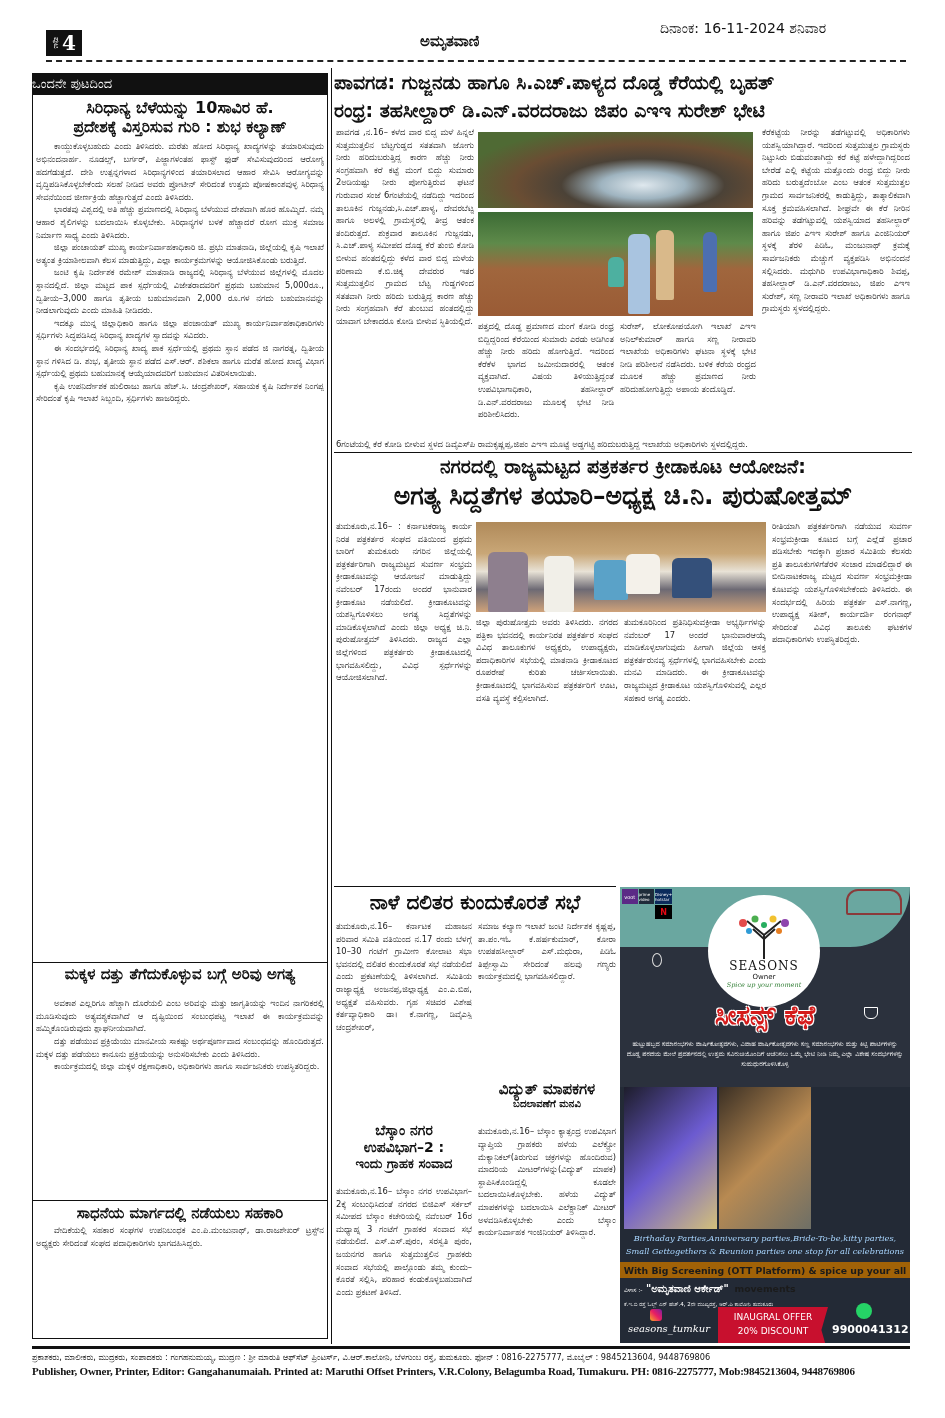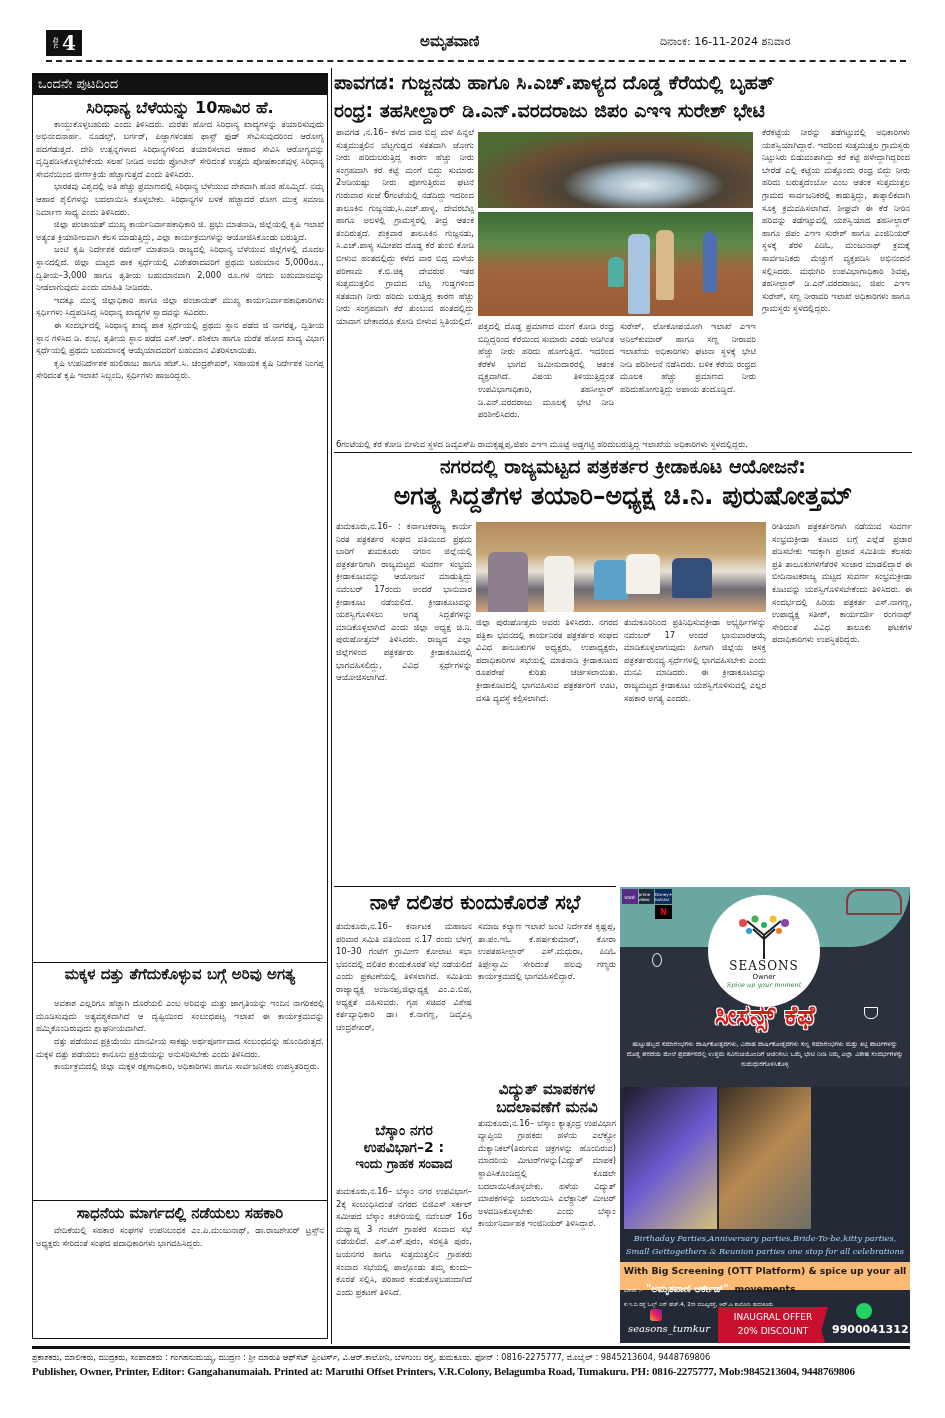--- a/index.html
+++ b/index.html
@@ -3,44 +3,44 @@
 <meta charset="utf-8">
 <style>
   *{box-sizing:border-box;margin:0;padding:0;}
   html,body{width:945px;height:1418px;background:#fff;overflow:hidden;}
   body{position:relative;font-family:"DejaVu Sans",sans-serif;color:#111;}
   .abs{position:absolute;}
   .page-badge{left:46px;top:30px;width:36px;height:26px;background:#111;color:#fff;display:flex;align-items:center;justify-content:center;gap:2px;}
   .page-badge .pk{font-size:8px;line-height:8px;writing-mode:vertical-rl;}
   .page-badge .pn{font-family:"DejaVu Serif",serif;font-weight:bold;font-size:20px;}
   .masthead{left:420px;top:32px;font-size:15px;font-weight:bold;}
-  .dateline{left:660px;top:35px;font-size:11px;}
+  .dateline{left:660px;top:20px;font-size:14px;}
   .dash-rule{left:46px;top:60px;width:860px;border-top:2px dashed #222;}
   .col-rule{border-left:1px solid #111;}
   .left-col{left:32px;top:73px;width:296px;height:1266px;border:1px solid #111;}
-  .left-tag{left:32px;top:73px;width:296px;height:22px;background:#111;color:#fff;font-size:13px;padding-left:6px;line-height:22px;}
+  .left-tag{left:32px;top:73px;width:296px;height:22px;background:#111;color:#fff;font-size:13px;padding-left:0;line-height:22px;}
   .headline{font-weight:bold;text-align:center;line-height:1.22;}
   .body-text{font-size:8.4px;line-height:12.6px;color:#222;text-align:justify;}
   .body-text p{text-indent:18px;}
   .sep{border-top:1px solid #111;}
   .main-head{left:334px;top:68px;width:580px;font-size:19px;font-weight:bold;line-height:28px;}
   .photo-water{background:radial-gradient(ellipse at 60% 70%,#dfe8ee 0,#9fb4c0 18%,#4b4237 35%,#6a4d33 55%,#4f6a34 80%);}
   .photo-field{background:linear-gradient(180deg,#3c6b35 0,#5e8a4a 30%,#a0663d 55%,#9a5b35 100%);}
   .photo-meeting{background:linear-gradient(180deg,#b08a5a 0,#c9a777 35%,#e8e2d6 55%,#6d6a74 75%,#cfa27a 100%);}
   .figure-person{position:absolute;border-radius:6px 6px 2px 2px;}
   .ad{left:620px;top:887px;width:290px;height:456px;background:#232a36;overflow:hidden;}
   .ad-top{position:absolute;left:0;top:0;width:290px;height:200px;background:#2b313d;}
   .ad-teal{position:absolute;left:0;top:0;width:290px;height:60px;background:#6aa7a0;border-bottom-right-radius:60px;}
   .ad-logo{position:absolute;left:88px;top:8px;width:112px;height:112px;border-radius:50%;background:#fff;display:flex;flex-direction:column;align-items:center;justify-content:center;}
   .ad-title{position:absolute;left:30px;top:113px;width:230px;text-align:center;color:#d41b1b;font-size:26px;font-weight:bold;text-shadow:1px 1px 0 #fff,-1px -1px 0 #fff,1px -1px 0 #fff,-1px 1px 0 #fff;}
   .ad-desc{position:absolute;left:6px;top:152px;width:278px;color:#fff;font-size:6.5px;line-height:10px;text-align:center;}
   .ad-gallery{position:absolute;left:4px;top:200px;width:282px;height:142px;display:grid;grid-template-columns:1fr 1fr 1fr;gap:2px;}
   .ad-gallery div{background:linear-gradient(135deg,#1d1d2b,#6c5bd0 50%,#d3c07a);}
   .ad-parties{position:absolute;left:0;top:345px;width:290px;color:#a9d6ff;font-family:"DejaVu Serif",serif;font-style:italic;font-size:8.2px;line-height:13px;text-align:center;}
-  .ad-band{position:absolute;left:0;top:375px;width:290px;height:28px;background:#fdba74;color:#1b1b1b;font-weight:bold;font-size:9.3px;line-height:18px;text-align:center;}
+  .ad-band{position:absolute;left:0;top:375px;width:290px;height:16px;background:#a16207;color:#1b1b1b;font-weight:bold;font-size:9.3px;line-height:18px;text-align:center;}
   .ad-venue{position:absolute;left:4px;top:396px;color:#fff;font-size:10px;font-weight:bold;}
   .ad-addr{position:absolute;left:4px;top:414px;color:#fff;font-size:5.5px;}
   .ad-insta{position:absolute;left:8px;top:422px;color:#fff;font-family:"DejaVu Serif",serif;font-style:italic;font-size:10px;}
   .ad-offer{position:absolute;left:98px;top:420px;width:110px;height:46px;background:#c8102e;color:#fff;font-size:9px;line-height:14px;text-align:center;padding-top:3px;clip-path:polygon(0 0,100% 0,94% 50%,100% 100%,0 100%);}
   .ad-phone{position:absolute;left:212px;top:436px;color:#fff;font-weight:bold;font-size:11px;}
   .ad-wa{position:absolute;left:236px;top:416px;width:16px;height:16px;border-radius:50%;background:#25d366;}
   .footer-rule{left:32px;top:1346px;width:878px;border-top:3px solid #111;}
   .footer-kn{left:32px;top:1352px;width:880px;font-size:8.2px;}
   .footer-en{left:32px;top:1365px;width:880px;font-family:"Liberation Serif",serif;font-weight:bold;font-size:11px;letter-spacing:-0.2px;}
 </style>
@@ -53,20 +53,21 @@
 </div>
 <div class="abs masthead">ಅಮೃತವಾಣಿ</div>
 <div class="abs dateline">ದಿನಾಂಕ: 16-11-2024 ಶನಿವಾರ</div>
 <div class="abs dash-rule"></div>
 
 <div class="abs left-col"></div>
 <div class="abs left-tag">ಒಂದನೇ ಪುಟದಿಂದ</div>
 
 <div class="abs" style="left:36px;top:98px;width:288px;">
   <div class="headline" style="font-size:16px;">ಸಿರಿಧಾನ್ಯ ಬೆಳೆಯನ್ನು 10ಸಾವಿರ ಹೆ.</div>
+  <div class="headline" style="font-size:15.5px;margin-bottom:4px;">ಪ್ರದೇಶಕ್ಕೆ ವಿಸ್ತರಿಸುವ ಗುರಿ : ಶುಭ ಕಲ್ಯಾಣ್</div>
   <div class="body-text" style="height:800px;overflow:hidden;">
     <p>ಕಾಯ್ದುಕೊಳ್ಳಬಹುದು ಎಂದು ತಿಳಿಸಿದರು. ಮರೆತು ಹೋದ ಸಿರಿಧಾನ್ಯ ಖಾದ್ಯಗಳನ್ನು ತಯಾರಿಸುವುದು ಅಭಿನಂದನಾರ್ಹ. ನೂಡಲ್ಸ್, ಬರ್ಗರ್, ಪಿಜ್ಜಾಗಳಂತಹ ಫಾಸ್ಟ್ ಫುಡ್ ಸೇವಿಸುವುದರಿಂದ ಆರೋಗ್ಯ ಹದಗೆಡುತ್ತದೆ. ದೇಶಿ ಉತ್ಪನ್ನಗಳಾದ ಸಿರಿಧಾನ್ಯಗಳಿಂದ ತಯಾರಿಸಲಾದ ಆಹಾರ ಸೇವಿಸಿ ಆರೋಗ್ಯವನ್ನು ವೃದ್ಧಿಪಡಿಸಿಕೊಳ್ಳಬೇಕೆಂದು ಸಲಹೆ ನೀಡಿದ ಅವರು ಪ್ರೋಟೀನ್ ಸೇರಿದಂತೆ ಉತ್ತಮ ಪೋಷಕಾಂಶವುಳ್ಳ ಸಿರಿಧಾನ್ಯ ಸೇವನೆಯಿಂದ ಜೀರ್ಣಕ್ರಿಯೆ ಹೆಚ್ಚಾಗುತ್ತದೆ ಎಂದು ತಿಳಿಸಿದರು.</p>
     <p>ಭಾರತವು ವಿಶ್ವದಲ್ಲಿ ಅತಿ ಹೆಚ್ಚು ಪ್ರಮಾಣದಲ್ಲಿ ಸಿರಿಧಾನ್ಯ ಬೆಳೆಯುವ ದೇಶವಾಗಿ ಹೊರ ಹೊಮ್ಮಿದೆ. ನಮ್ಮ ಆಹಾರ ಶೈಲಿಗಳನ್ನು ಬದಲಾಯಿಸಿ ಕೊಳ್ಳಬೇಕು. ಸಿರಿಧಾನ್ಯಗಳ ಬಳಕೆ ಹೆಚ್ಚಾದರೆ ರೋಗ ಮುಕ್ತ ಸಮಾಜ ನಿರ್ಮಾಣ ಸಾಧ್ಯ ಎಂದು ತಿಳಿಸಿದರು.</p>
     <p>ಜಿಲ್ಲಾ ಪಂಚಾಯತ್ ಮುಖ್ಯ ಕಾರ್ಯನಿರ್ವಾಹಕಾಧಿಕಾರಿ ಜಿ. ಪ್ರಭು ಮಾತನಾಡಿ, ಜಿಲ್ಲೆಯಲ್ಲಿ ಕೃಷಿ ಇಲಾಖೆ ಅತ್ಯಂತ ಕ್ರಿಯಾಶೀಲವಾಗಿ ಕೆಲಸ ಮಾಡುತ್ತಿದ್ದು, ಎಲ್ಲಾ ಕಾರ್ಯಕ್ರಮಗಳನ್ನು ಆಯೋಜಿಸಿಕೊಂಡು ಬರುತ್ತಿದೆ.</p>
     <p>ಜಂಟಿ ಕೃಷಿ ನಿರ್ದೇಶಕ ರಮೇಶ್ ಮಾತನಾಡಿ ರಾಜ್ಯದಲ್ಲಿ ಸಿರಿಧಾನ್ಯ ಬೆಳೆಯುವ ಜಿಲ್ಲೆಗಳಲ್ಲಿ ಮೊದಲ ಸ್ಥಾನದಲ್ಲಿದೆ. ಜಿಲ್ಲಾ ಮಟ್ಟದ ಪಾಕ ಸ್ಪರ್ಧೆಯಲ್ಲಿ ವಿಜೇತರಾದವರಿಗೆ ಪ್ರಥಮ ಬಹುಮಾನ 5,000ರೂ., ದ್ವಿತೀಯ–3,000 ಹಾಗೂ ತೃತೀಯ ಬಹುಮಾನವಾಗಿ 2,000 ರೂ.ಗಳ ನಗದು ಬಹುಮಾನವನ್ನು ನೀಡಲಾಗುವುದು ಎಂದು ಮಾಹಿತಿ ನೀಡಿದರು.</p>
     <p>ಇದಕ್ಕೂ ಮುನ್ನ ಜಿಲ್ಲಾಧಿಕಾರಿ ಹಾಗೂ ಜಿಲ್ಲಾ ಪಂಚಾಯತ್ ಮುಖ್ಯ ಕಾರ್ಯನಿರ್ವಾಹಕಾಧಿಕಾರಿಗಳು ಸ್ಪರ್ಧಿಗಳು ಸಿದ್ಧಪಡಿಸಿದ್ದ ಸಿರಿಧಾನ್ಯ ಖಾದ್ಯಗಳ ಸ್ವಾದವನ್ನು ಸವಿದರು.</p>
     <p>ಈ ಸಂದರ್ಭದಲ್ಲಿ ಸಿರಿಧಾನ್ಯ ಖಾದ್ಯ ಪಾಕ ಸ್ಪರ್ಧೆಯಲ್ಲಿ ಪ್ರಥಮ ಸ್ಥಾನ ಪಡೆದ ಜಿ ನಾಗರತ್ನ, ದ್ವಿತೀಯ ಸ್ಥಾನ ಗಳಿಸಿದ ಡಿ. ಶುಭ, ತೃತೀಯ ಸ್ಥಾನ ಪಡೆದ ಎಸ್.ಆರ್. ಶಶಿಕಲಾ ಹಾಗೂ ಮರೆತ ಹೋದ ಖಾದ್ಯ ವಿಭಾಗ ಸ್ಪರ್ಧೆಯಲ್ಲಿ ಪ್ರಥಮ ಬಹುಮಾನಕ್ಕೆ ಆಯ್ಕೆಯಾದವರಿಗೆ ಬಹುಮಾನ ವಿತರಿಸಲಾಯಿತು.</p>
     <p>ಕೃಷಿ ಉಪನಿರ್ದೇಶಕ ಹುಲಿರಾಜು ಹಾಗೂ ಹೆಚ್.ಸಿ. ಚಂದ್ರಶೇಖರ್, ಸಹಾಯಕ ಕೃಷಿ ನಿರ್ದೇಶಕ ನಿಂಗಪ್ಪ ಸೇರಿದಂತೆ ಕೃಷಿ ಇಲಾಖೆ ಸಿಬ್ಬಂದಿ, ಸ್ಪರ್ಧಿಗಳು ಹಾಜರಿದ್ದರು.</p>
   </div>
 </div>
@@ -132,21 +133,21 @@
 
 <div class="abs" style="left:336px;top:1122px;width:136px;">
   <div class="headline" style="font-size:14px;">ಬೆಸ್ಕಾಂ ನಗರ</div>
   <div class="headline" style="font-size:14px;">ಉಪವಿಭಾಗ–2 :</div>
   <div class="headline" style="font-size:13px;margin-bottom:13px;">ಇಂದು ಗ್ರಾಹಕ ಸಂವಾದ</div>
   <div class="body-text" style="height:162px;overflow:hidden;">ತುಮಕೂರು,ನ.16– ಬೆಸ್ಕಾಂ ನಗರ ಉಪವಿಭಾಗ–2ಕ್ಕೆ ಸಂಬಂಧಿಸಿದಂತೆ ನಗರದ ಬಿಜಿಎಸ್ ಸರ್ಕಲ್ ಸಮೀಪದ ಬೆಸ್ಕಾಂ ಕಚೇರಿಯಲ್ಲಿ ನವೆಂಬರ್ 16ರ ಮಧ್ಯಾಹ್ನ 3 ಗಂಟೆಗೆ ಗ್ರಾಹಕರ ಸಂವಾದ ಸಭೆ ನಡೆಯಲಿದೆ. ಎಸ್.ಎಸ್.ಪುರಂ, ಸರಸ್ವತಿ ಪುರಂ, ಜಯನಗರ ಹಾಗೂ ಸುತ್ತಮುತ್ತಲಿನ ಗ್ರಾಹಕರು ಸಂವಾದ ಸಭೆಯಲ್ಲಿ ಪಾಲ್ಗೊಂಡು ತಮ್ಮ ಕುಂದು–ಕೊರತೆ ಸಲ್ಲಿಸಿ, ಪರಿಹಾರ ಕಂಡುಕೊಳ್ಳಬಹುದಾಗಿದೆ ಎಂದು ಪ್ರಕಟಣೆ ತಿಳಿಸಿದೆ.</div>
 </div>
 
 <div class="abs" style="left:478px;top:1080px;width:138px;">
   <div class="headline" style="font-size:15px;">ವಿದ್ಯುತ್ ಮಾಪಕಗಳ</div>
-  <div class="headline" style="font-size:15px;margin-bottom:0;">ಬದಲಾವಣೆಗೆ ಮನವಿ</div>
+  <div class="headline" style="font-size:10px;margin-bottom:15px;">ಬದಲಾವಣೆಗೆ ಮನವಿ</div>
   <div class="body-text" style="height:210px;overflow:hidden;">ತುಮಕೂರು,ನ.16– ಬೆಸ್ಕಾಂ ಕ್ಯಾತ್ಸಂದ್ರ ಉಪವಿಭಾಗ ವ್ಯಾಪ್ತಿಯ ಗ್ರಾಹಕರು ಹಳೆಯ ಎಲೆಕ್ಟ್ರೋ ಮೆಕ್ಯಾನಿಕಲ್(ತಿರುಗುವ ಚಕ್ರಗಳನ್ನು ಹೊಂದಿರುವ) ಮಾದರಿಯ ಮೀಟರ್‌ಗಳನ್ನು(ವಿದ್ಯುತ್ ಮಾಪಕ) ಸ್ಥಾಪಿಸಿಕೊಂಡಿದ್ದಲ್ಲಿ ಕೂಡಲೇ ಬದಲಾಯಿಸಿಕೊಳ್ಳಬೇಕು. ಹಳೆಯ ವಿದ್ಯುತ್ ಮಾಪಕಗಳನ್ನು ಬದಲಾಯಿಸಿ ಎಲೆಕ್ಟ್ರಾನಿಕ್ ಮೀಟರ್ ಅಳವಡಿಸಿಕೊಳ್ಳಬೇಕು ಎಂದು ಬೆಸ್ಕಾಂ ಕಾರ್ಯನಿರ್ವಾಹಕ ಇಂಜಿನಿಯರ್ ತಿಳಿಸಿದ್ದಾರೆ.</div>
 </div>
 
 <div class="abs ad">
   <div class="ad-top"></div>
   <div class="ad-teal"></div>
   <div style="position:absolute;left:2px;top:2px;width:50px;height:30px;display:grid;grid-template-columns:1fr 1fr 1fr;gap:1px;">
     <div style="background:#5b2a86;color:#fff;font-size:5px;display:flex;align-items:center;justify-content:center;">voot</div>
     <div style="background:#1f2b3a;color:#fff;font-size:4px;display:flex;align-items:center;justify-content:center;">prime video</div>
     <div style="background:#0c2b5c;color:#fff;font-size:4px;display:flex;align-items:center;justify-content:center;">Disney+ hotstar</div>

